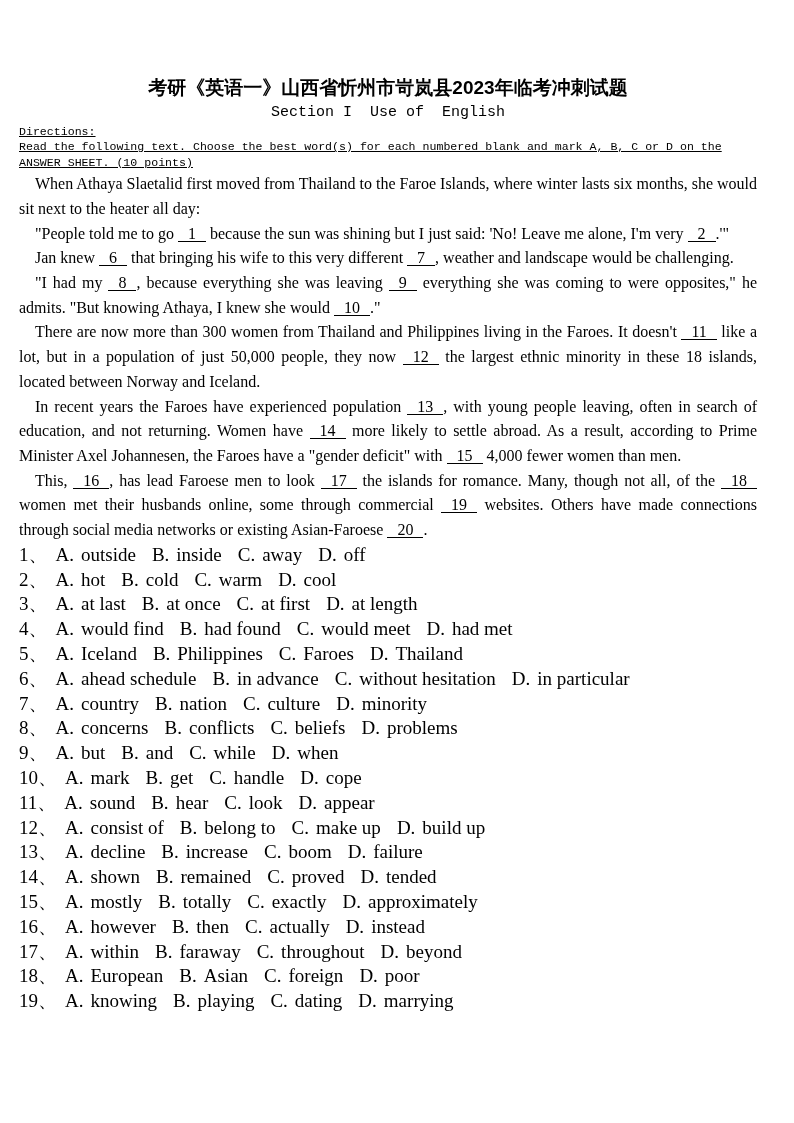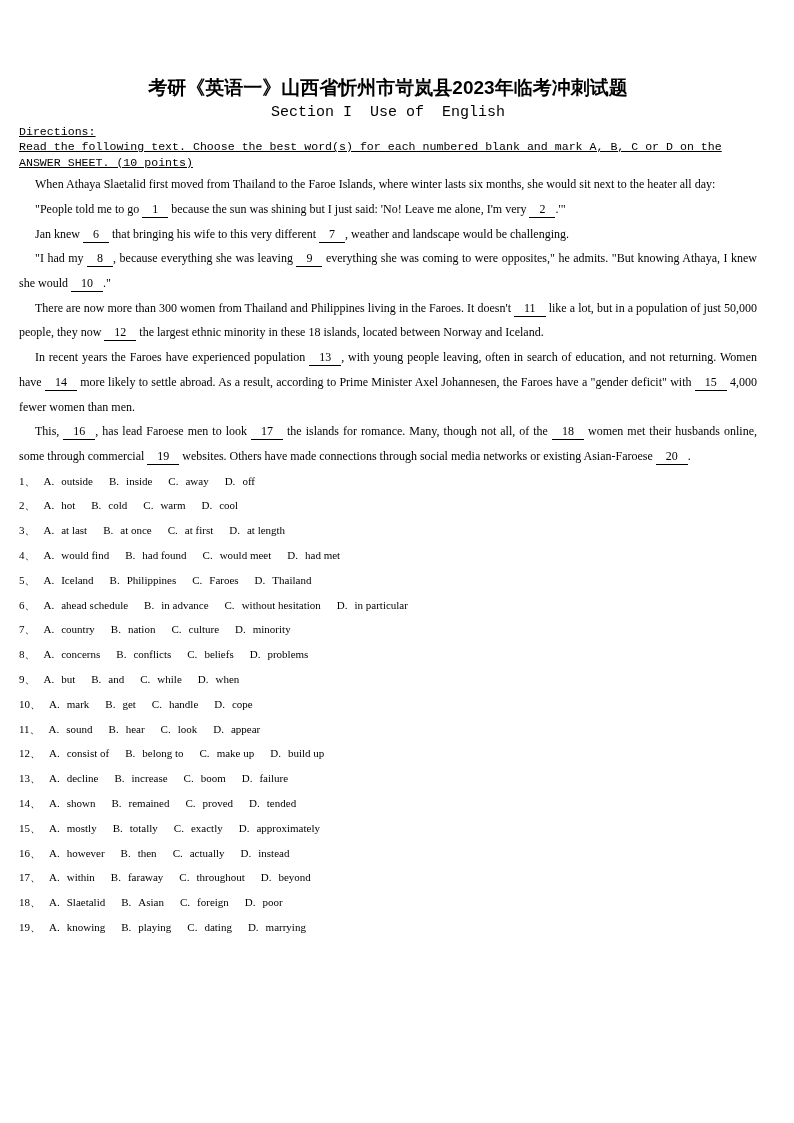--- a/index.html
+++ b/index.html
@@ -31,35 +31,35 @@
   }
   .directions {
     font-family:"Liberation Mono", monospace;
     font-size:11.6px;
     line-height:15.4px;
     margin-top:3px;
     text-decoration:underline;
   }
   .passage { margin-top:2px; }
   .passage p {
-    font-size:12px;
+    font-size:16px;
     line-height:24.7px;
     text-align:justify;
     text-indent:16px;
   }
   .blank {
     display:inline-block;
     padding:0 10px;
     border-bottom:1px solid #000;
     line-height:15px;
     text-align:center;
     text-indent:0;
   }
   .q-row {
-    font-size:11px;
+    font-size:19px;
     line-height:24.8px;
     white-space:nowrap;
   }
   .q-no { display:inline-block; margin-right:8px; }
   .q-opt { margin-right:16px; }
   .q-letter { display:inline-block; margin-right:7px; }
 </style>
 </head>
 <body>
 
@@ -90,16 +90,16 @@
       <div class="q-row"><span class="q-no">8、</span><span class="q-opt"><span class="q-letter">A.</span><span>concerns</span></span><span class="q-opt"><span class="q-letter">B.</span><span>conflicts</span></span><span class="q-opt"><span class="q-letter">C.</span><span>beliefs</span></span><span class="q-opt"><span class="q-letter">D.</span><span>problems</span></span></div>
       <div class="q-row"><span class="q-no">9、</span><span class="q-opt"><span class="q-letter">A.</span><span>but</span></span><span class="q-opt"><span class="q-letter">B.</span><span>and</span></span><span class="q-opt"><span class="q-letter">C.</span><span>while</span></span><span class="q-opt"><span class="q-letter">D.</span><span>when</span></span></div>
       <div class="q-row"><span class="q-no">10、</span><span class="q-opt"><span class="q-letter">A.</span><span>mark</span></span><span class="q-opt"><span class="q-letter">B.</span><span>get</span></span><span class="q-opt"><span class="q-letter">C.</span><span>handle</span></span><span class="q-opt"><span class="q-letter">D.</span><span>cope</span></span></div>
       <div class="q-row"><span class="q-no">11、</span><span class="q-opt"><span class="q-letter">A.</span><span>sound</span></span><span class="q-opt"><span class="q-letter">B.</span><span>hear</span></span><span class="q-opt"><span class="q-letter">C.</span><span>look</span></span><span class="q-opt"><span class="q-letter">D.</span><span>appear</span></span></div>
       <div class="q-row"><span class="q-no">12、</span><span class="q-opt"><span class="q-letter">A.</span><span>consist of</span></span><span class="q-opt"><span class="q-letter">B.</span><span>belong to</span></span><span class="q-opt"><span class="q-letter">C.</span><span>make up</span></span><span class="q-opt"><span class="q-letter">D.</span><span>build up</span></span></div>
       <div class="q-row"><span class="q-no">13、</span><span class="q-opt"><span class="q-letter">A.</span><span>decline</span></span><span class="q-opt"><span class="q-letter">B.</span><span>increase</span></span><span class="q-opt"><span class="q-letter">C.</span><span>boom</span></span><span class="q-opt"><span class="q-letter">D.</span><span>failure</span></span></div>
       <div class="q-row"><span class="q-no">14、</span><span class="q-opt"><span class="q-letter">A.</span><span>shown</span></span><span class="q-opt"><span class="q-letter">B.</span><span>remained</span></span><span class="q-opt"><span class="q-letter">C.</span><span>proved</span></span><span class="q-opt"><span class="q-letter">D.</span><span>tended</span></span></div>
       <div class="q-row"><span class="q-no">15、</span><span class="q-opt"><span class="q-letter">A.</span><span>mostly</span></span><span class="q-opt"><span class="q-letter">B.</span><span>totally</span></span><span class="q-opt"><span class="q-letter">C.</span><span>exactly</span></span><span class="q-opt"><span class="q-letter">D.</span><span>approximately</span></span></div>
       <div class="q-row"><span class="q-no">16、</span><span class="q-opt"><span class="q-letter">A.</span><span>however</span></span><span class="q-opt"><span class="q-letter">B.</span><span>then</span></span><span class="q-opt"><span class="q-letter">C.</span><span>actually</span></span><span class="q-opt"><span class="q-letter">D.</span><span>instead</span></span></div>
       <div class="q-row"><span class="q-no">17、</span><span class="q-opt"><span class="q-letter">A.</span><span>within</span></span><span class="q-opt"><span class="q-letter">B.</span><span>faraway</span></span><span class="q-opt"><span class="q-letter">C.</span><span>throughout</span></span><span class="q-opt"><span class="q-letter">D.</span><span>beyond</span></span></div>
-      <div class="q-row"><span class="q-no">18、</span><span class="q-opt"><span class="q-letter">A.</span><span>Slaetalid</span></span><span class="q-opt"><span class="q-letter">B.</span><span>Asian</span></span><span class="q-opt"><span class="q-letter">C.</span><span>foreign</span></span><span class="q-opt"><span class="q-letter">D.</span><span>poor</span></span></div>
+      <div class="q-row"><span class="q-no">18、</span><span class="q-opt"><span class="q-letter">A.</span><span>European</span></span><span class="q-opt"><span class="q-letter">B.</span><span>Asian</span></span><span class="q-opt"><span class="q-letter">C.</span><span>foreign</span></span><span class="q-opt"><span class="q-letter">D.</span><span>poor</span></span></div>
       <div class="q-row"><span class="q-no">19、</span><span class="q-opt"><span class="q-letter">A.</span><span>knowing</span></span><span class="q-opt"><span class="q-letter">B.</span><span>playing</span></span><span class="q-opt"><span class="q-letter">C.</span><span>dating</span></span><span class="q-opt"><span class="q-letter">D.</span><span>marrying</span></span></div>
     </div>
 </div>
 
 </body></html>

